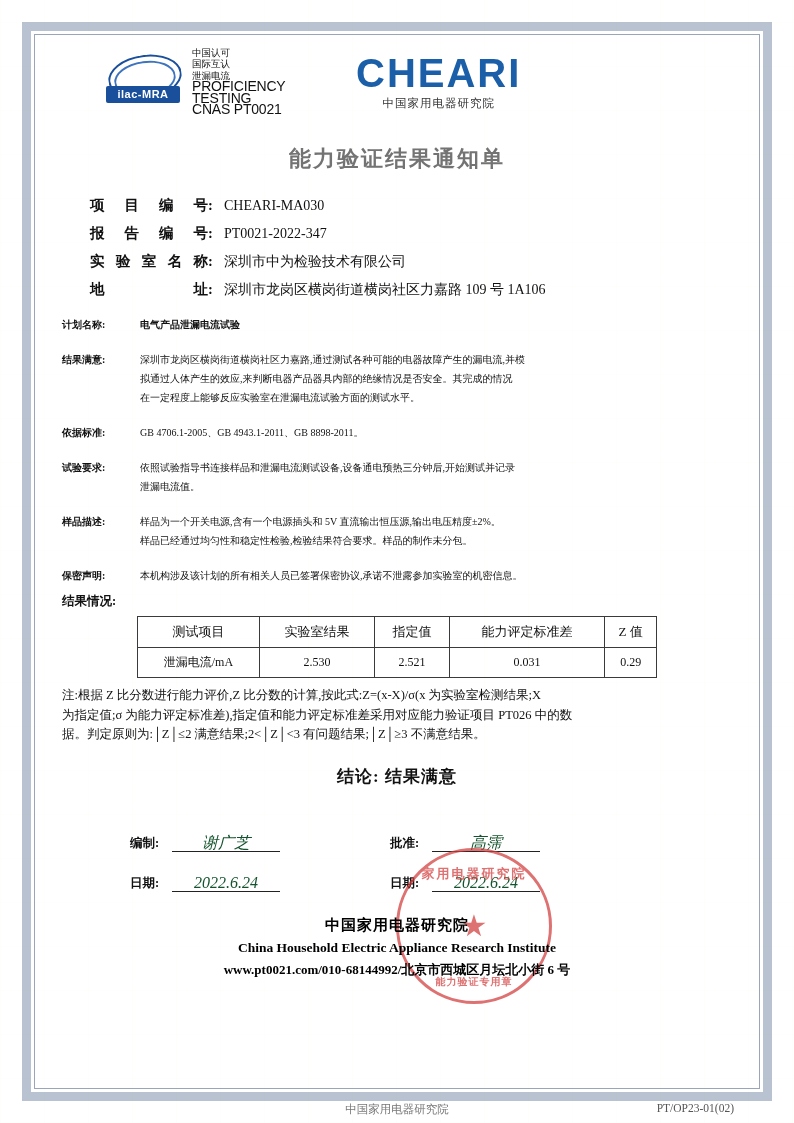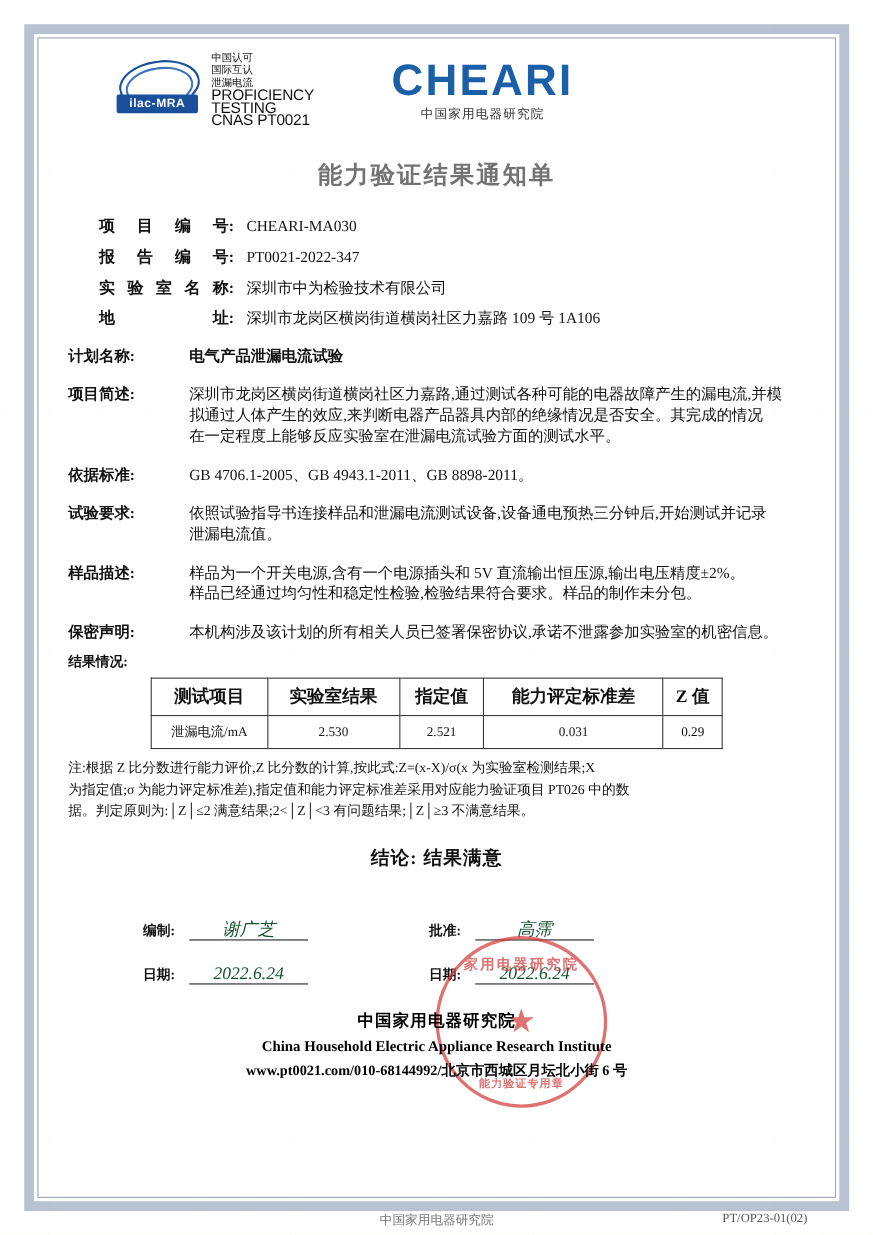--- a/index.html
+++ b/index.html
@@ -197,23 +197,22 @@
     font-weight: bold;
   }
   .kv-val {
     font-size: 14px;
   }
 
   
   .sec {
     display: flex;
     margin: 16px 0 7px 18px;
-    font-size: 14px;
+    font-size: 10px;
     line-height: 19px;
-    gap: 32px;
   }
   .sec-label {
     flex: none;
     width: 78px;
     font-weight: bold;
   }
   .sec-body {
     flex: 1;
     text-align: justify;
   }
@@ -236,22 +235,22 @@
     width: 520px;
     font-size: 12px;
   }
   table.results th, table.results td {
     border: 1px solid #3a3a3a;
     text-align: center;
     padding: 6px 4px;
     font-weight: normal;
   }
   table.results th {
-    font-weight: bold;
-    font-size: 16px;
+    font-weight: normal;
+    font-size: 13px;
   }
   table.results td.first {
     font-size: 12px;
   }
 
   
   .note {
     margin: 6px 18px 0 18px;
     font-size: 12.5px;
     line-height: 19.5px;
@@ -488,21 +487,21 @@
       </div>
 
     </div>
 
     <div class="sec">
       <div class="sec-label">计划名称:</div>
       <div class="sec-body plan-name">电气产品泄漏电流试验</div>
     </div>
 
     <div class="sec">
-      <div class="sec-label">项目简述:</div>
+      <div class="sec-label">结果满意:</div>
       <div class="sec-body">
         <p>深圳市龙岗区横岗街道横岗社区力嘉路,通过测试各种可能的电器故障产生的漏电流,并模</p>
         <p>拟通过人体产生的效应,来判断电器产品器具内部的绝缘情况是否安全。其完成的情况</p>
         <p>在一定程度上能够反应实验室在泄漏电流试验方面的测试水平。</p>
       </div>
     </div>
 
     <div class="sec">
       <div class="sec-label">依据标准:</div>
       <div class="sec-body">

